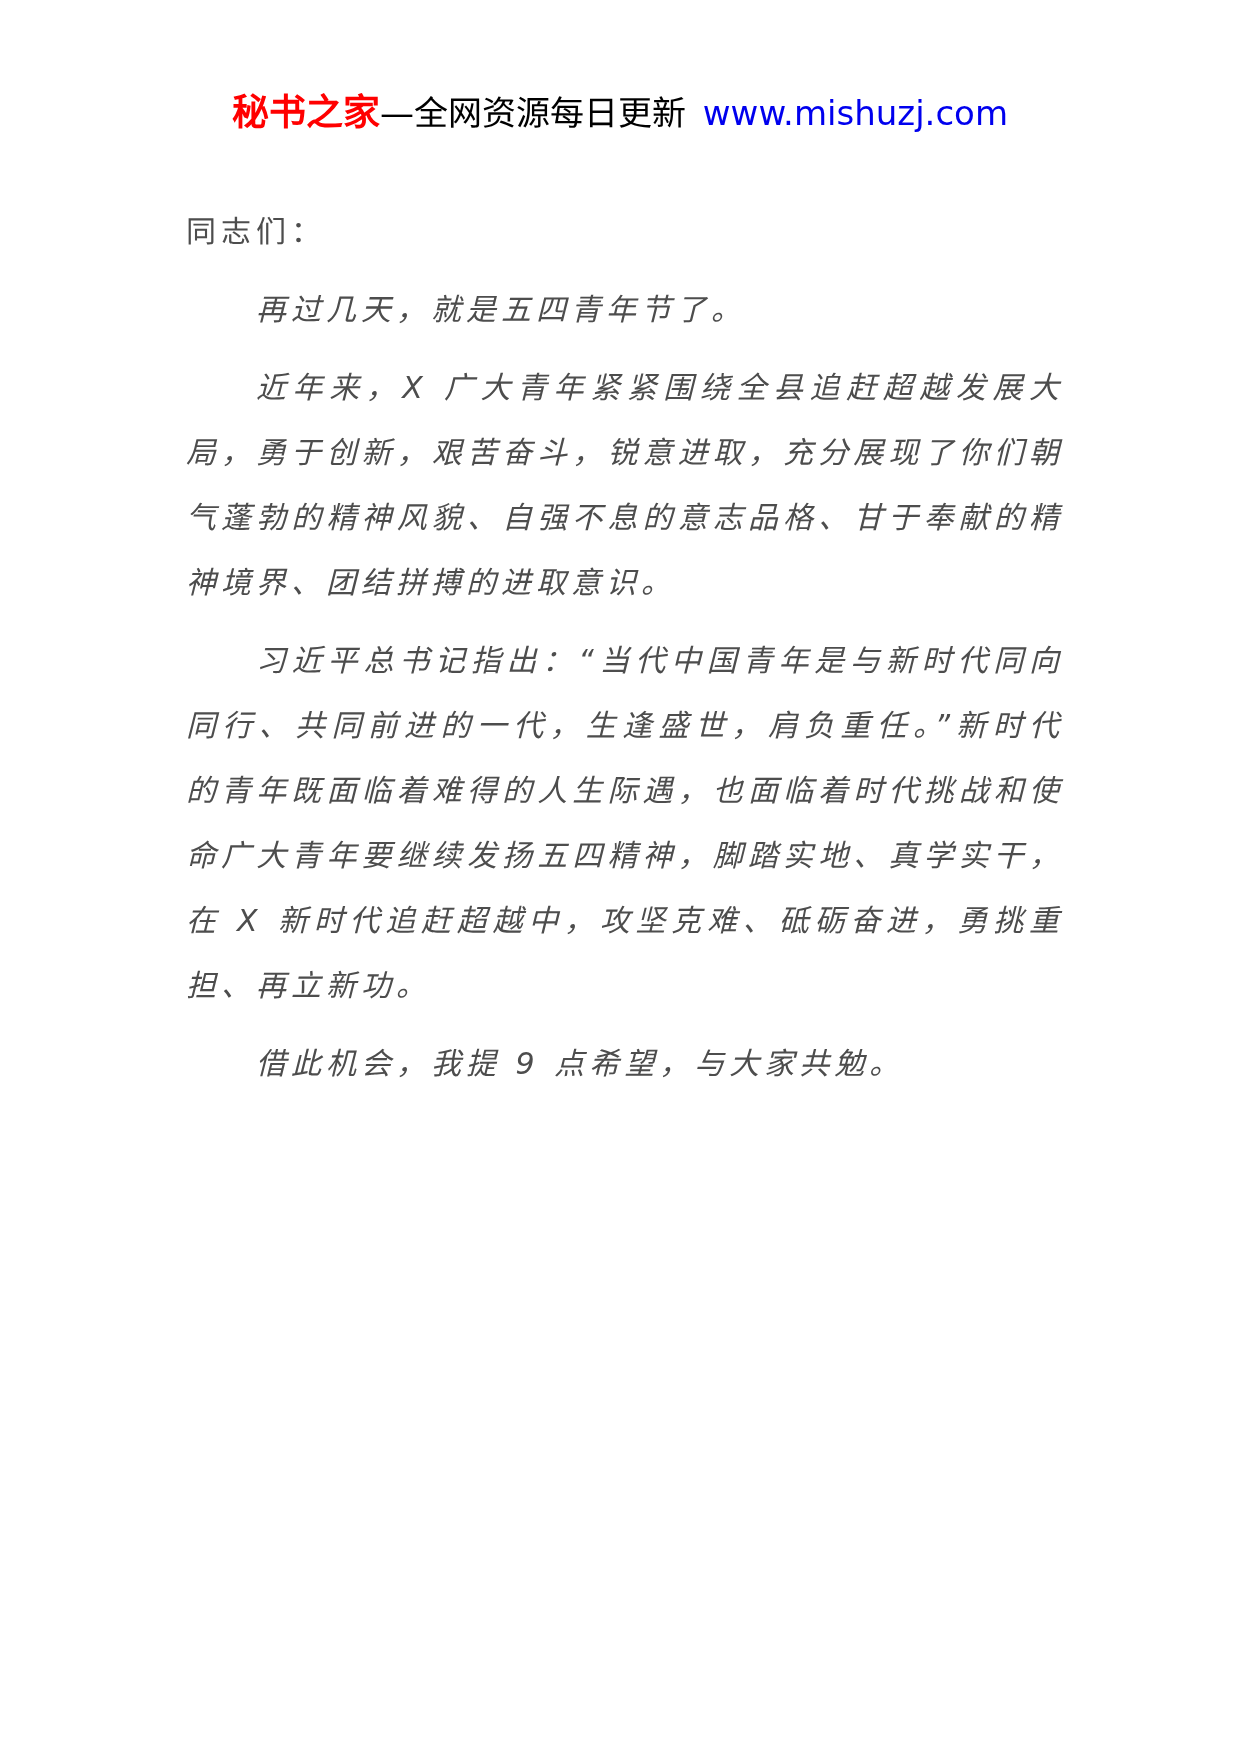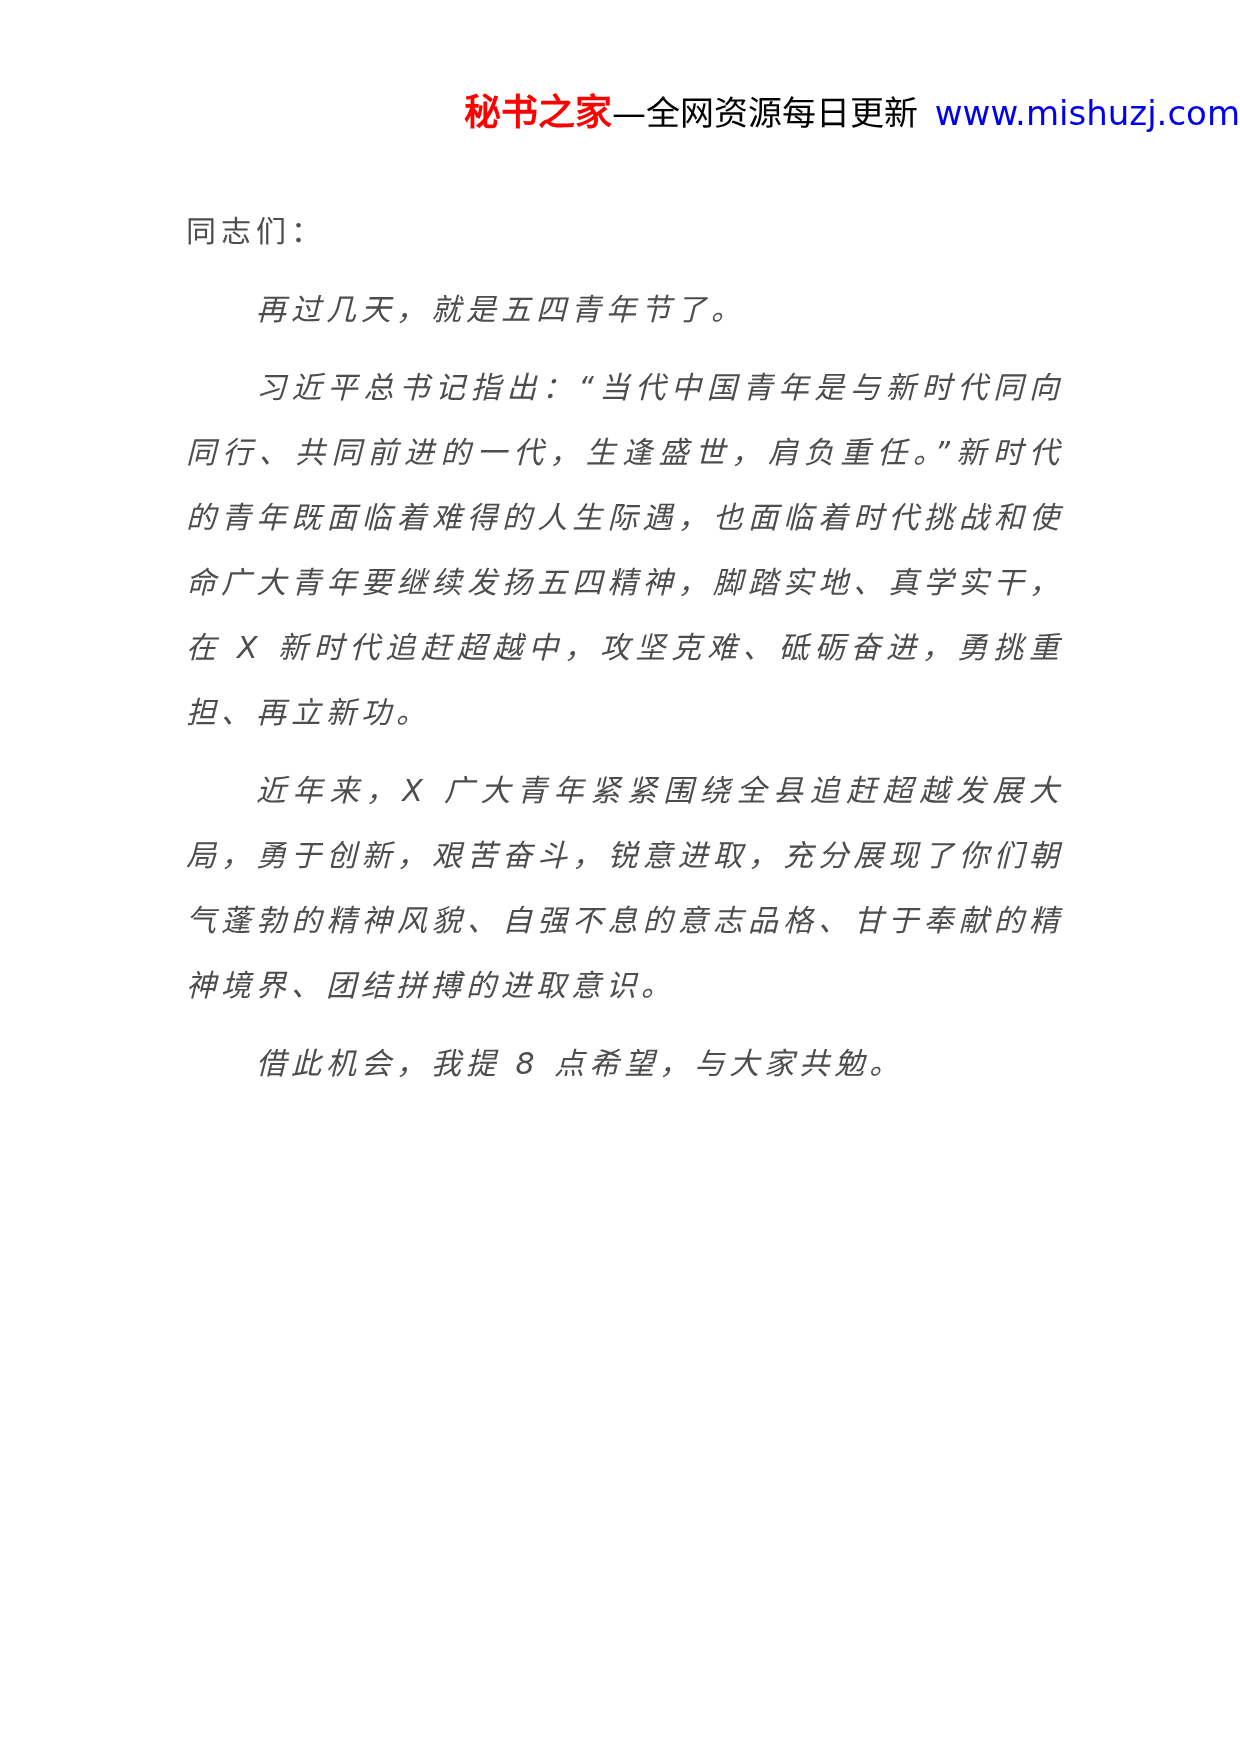--- a/index.html
+++ b/index.html
@@ -14,21 +14,21 @@
     font-family: "DejaVu Sans", "Liberation Sans", sans-serif;
   }
   .page {
     position: relative;
     width: 1240px;
     height: 1754px;
     background: #ffffff;
   }
   .site-header {
     padding-top: 90px;
-    text-align: right;
+    text-align: center;
     line-height: 46px;
     white-space: nowrap;
   }
   .brand {
     color: var(--brand-red, #ff0000);
     font-weight: bold;
     font-size: 37px;
   }
   .tagline {
     color: var(--header-black, #000000);
@@ -60,18 +60,18 @@
 </head>
 <body>
 
 <div class="page">
 
   <div class="site-header"><span class="brand">秘书之家</span><span class="tagline">—全网资源每日更新 </span><span class="url">www.mishuzj.com</span></div>
 
   <div class="doc-body">
       <p>同志们：</p>
       <p class="indent">再过几天，就是五四青年节了。</p>
+      <p class="indent">近年来，X 广大青年紧紧围绕全县追赶超越发展大局，勇于创新，艰苦奋斗，锐意进取，充分展现了你们朝气蓬勃的精神风貌、自强不息的意志品格、甘于奉献的精神境界、团结拼搏的进取意识。</p>
       <p class="indent">习近平总书记指出：“当代中国青年是与新时代同向同行、共同前进的一代，生逢盛世，肩负重任。”新时代的青年既面临着难得的人生际遇，也面临着时代挑战和使命广大青年要继续发扬五四精神，脚踏实地、真学实干，在 X 新时代追赶超越中，攻坚克难、砥砺奋进，勇挑重担、再立新功。</p>
-      <p class="indent">近年来，X 广大青年紧紧围绕全县追赶超越发展大局，勇于创新，艰苦奋斗，锐意进取，充分展现了你们朝气蓬勃的精神风貌、自强不息的意志品格、甘于奉献的精神境界、团结拼搏的进取意识。</p>
-      <p class="indent">借此机会，我提 8 点希望，与大家共勉。</p>
+      <p class="indent">借此机会，我提 9 点希望，与大家共勉。</p>
     </div>
 
 </div>
 
 </body></html>

